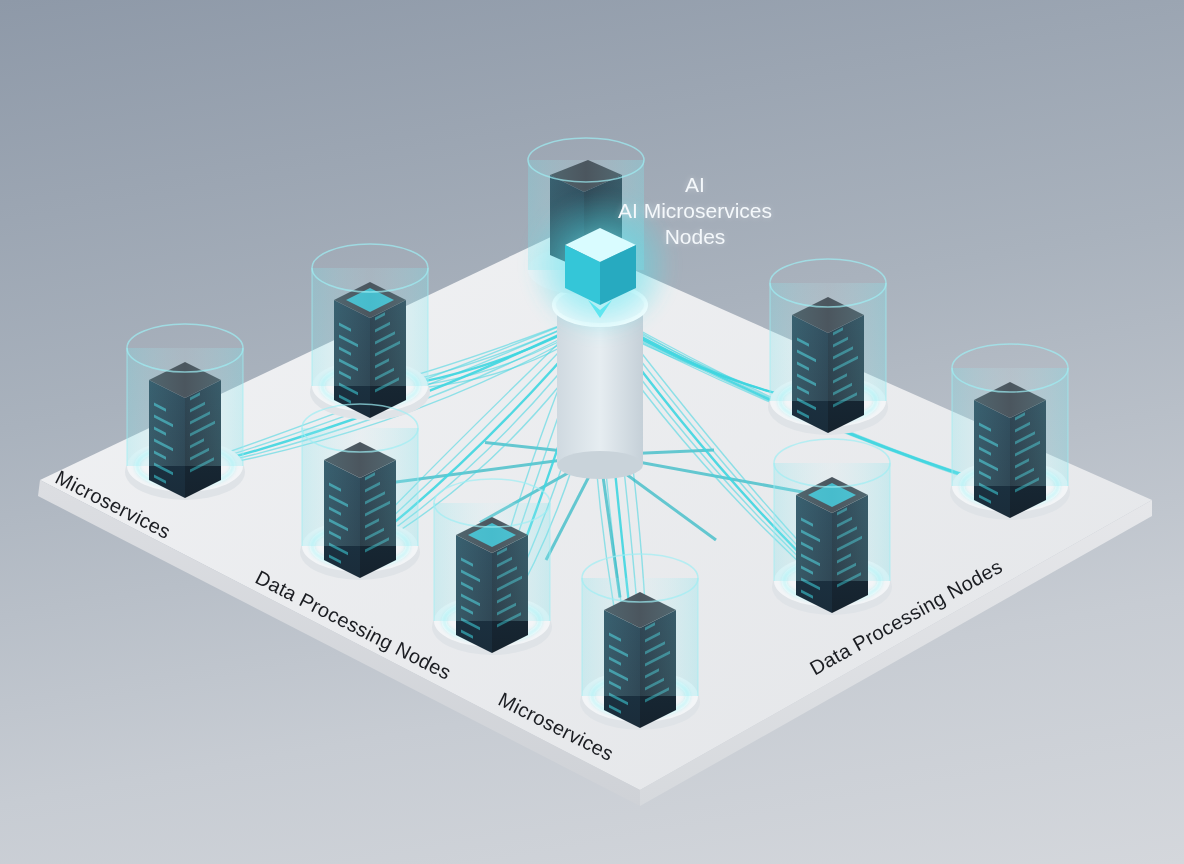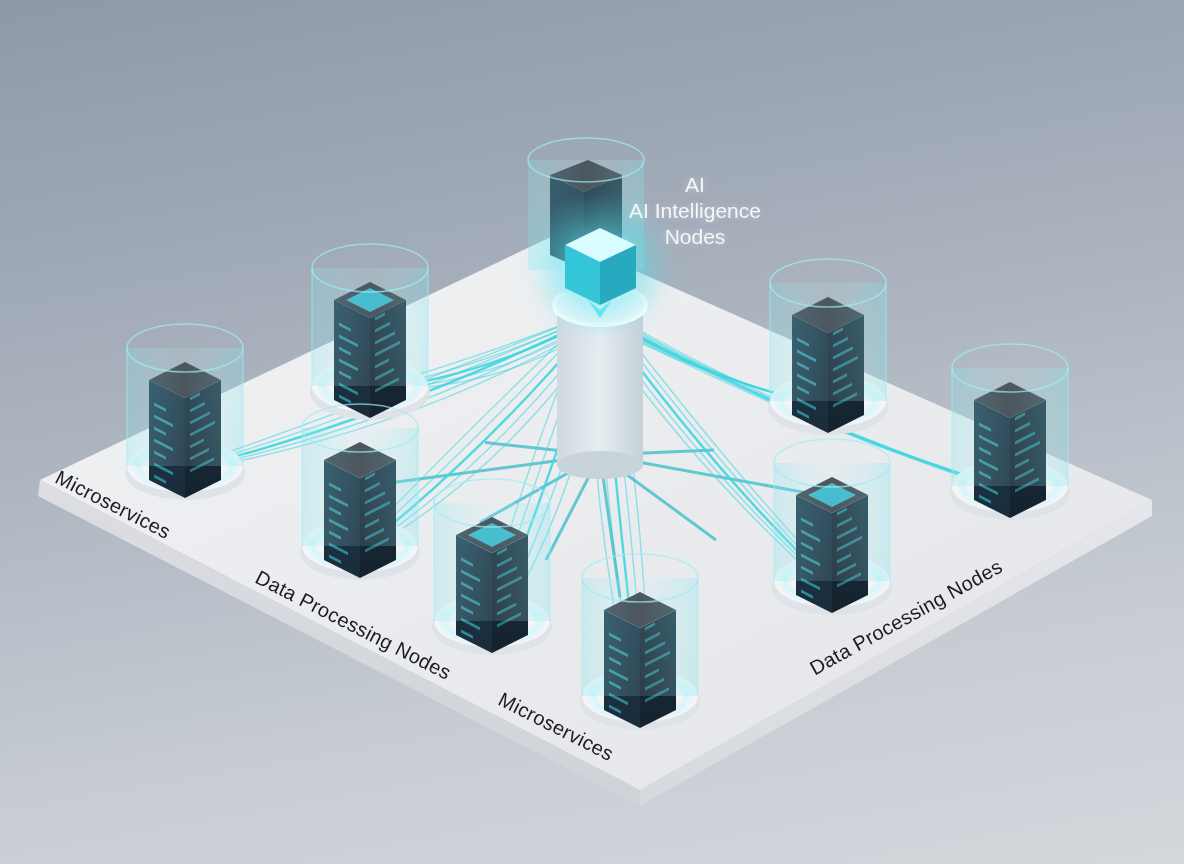--- a/index.html
+++ b/index.html
@@ -351,21 +351,21 @@
         <circle cx="600" cy="265" r="75" fill="url(#coreGlow)" filter="url(#blur6)"></circle>
         <polygon points="565,245 600,228 636,245 600,262" fill="#d9fcff"></polygon>
         <polygon points="565,245 600,262 600,305 565,288" fill="#34c6d8"></polygon>
         <polygon points="600,262 636,245 636,288 600,305" fill="#27aac0"></polygon>
         <polygon points="588,300 600,310 612,300 600,318" fill="#5fe6f0"></polygon>
       </g>
   </svg>
 
   <div class="core-label">
     <div>AI</div>
-    <div>AI Intelligence</div>
+    <div>AI Microservices</div>
     <div>Nodes</div>
   </div>
 
   <div class="label" style="left:62px;top:466px;transform:rotate(27deg);">Microservices</div>
   <div class="label" style="left:262px;top:566px;transform:rotate(27deg);">Data Processing Nodes</div>
   <div class="label" style="left:505px;top:688px;transform:rotate(27deg);">Microservices</div>
   <div class="label" style="left:806px;top:660px;transform:rotate(-29deg);">Data Processing Nodes</div>
 </div>
 
 </body></html>

